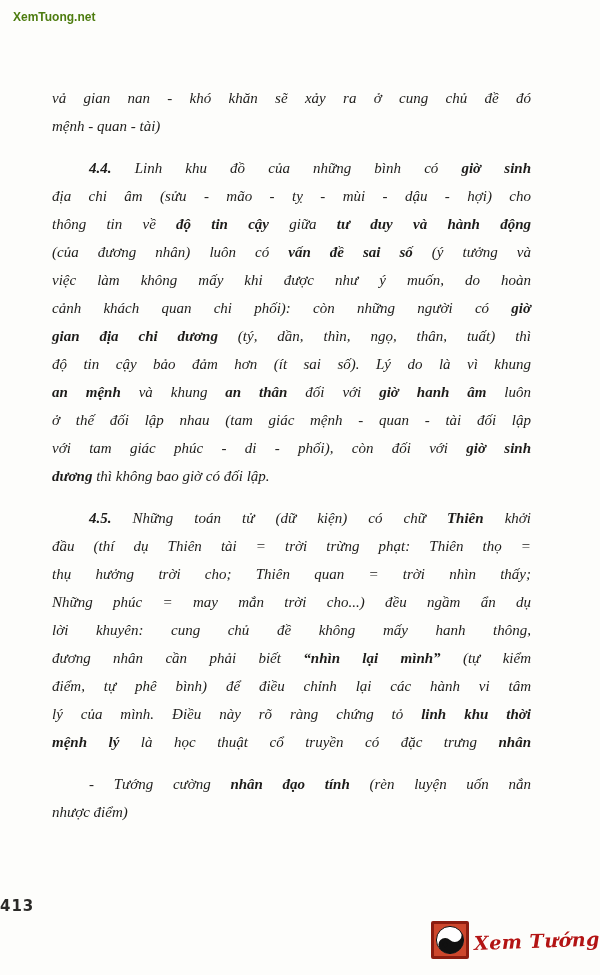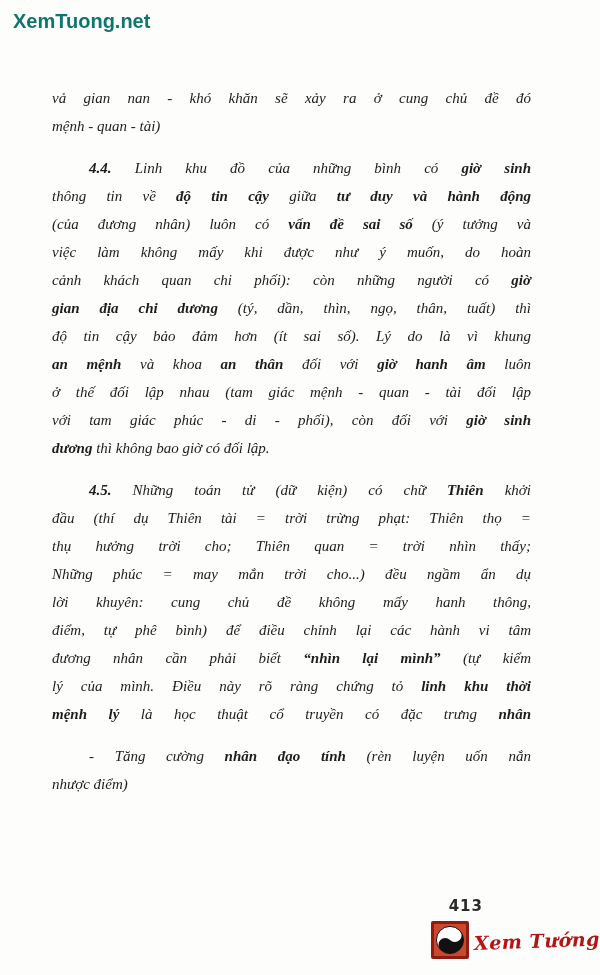--- a/index.html
+++ b/index.html
@@ -8,40 +8,40 @@
     background:#fdfdfb;
     position:relative;
     overflow:hidden;
     font-family:"Liberation Serif", serif;
     color:#1d1c1a;
   }
   
   .site-link {
     position:absolute; left:13px; top:10px;
     font-family:"Liberation Sans", sans-serif;
-    font-size:20px; font-weight:700;
-    color:#0f766e; text-decoration:none;
+    font-size:12px; font-weight:700;
+    color:#4d7c0f; text-decoration:none;
     cursor:pointer;
   }
   
   #page-text {
     position:absolute; left:52px; top:84px; width:479px;
     font-size:15px; line-height:28px;
     text-rendering:optimizeLegibility;
     font-style:italic;
   }
   .paragraph { margin:0 0 14px 0; }
   .line { text-align:justify; text-align-last:justify; }
   .line.final { text-align-last:left; }
   .line.indent { padding-left:37px; }
   .b { font-weight:700;margin-top:24px; }
   
   #page-number {
     position:absolute; left:0; top:897px; width:483px;
-    text-align:right;
+    text-align:left;
     font-family:"DejaVu Sans", sans-serif;
     font-size:15px; font-weight:700; color:#2b2a28;
     letter-spacing:1px;
   }
   
   #footer-logo {
     position:absolute; left:431px; top:921px;
     display:flex; align-items:center; gap:5px;
   }
   .yy-box {
@@ -66,44 +66,45 @@
 
 <a class="site-link">XemTuong.net</a>
 
 <div id="page-text">
     <div class="paragraph">
       <div class="line"><span>vả gian nan - khó khăn sẽ xảy ra ở cung chủ đề đó</span></div>
       <div class="line final"><span>mệnh - quan - tài)</span></div>
     </div>
     <div class="paragraph">
       <div class="line indent"><span class="b">4.4.</span><span> Linh khu đồ của những bình có </span><span class="b">giờ sinh</span></div>
+      <div class="line"><span>địa chi âm (sửu - mão - tỵ - mùi - dậu - hợi) cho</span></div>
       <div class="line"><span>thông tin về </span><span class="b">độ tin cậy</span><span> giữa </span><span class="b">tư duy và hành động</span></div>
       <div class="line"><span>(của đương nhân) luôn có </span><span class="b">vấn đề sai số</span><span> (ý tưởng và</span></div>
       <div class="line"><span>việc làm không mấy khi được như ý muốn, do hoàn</span></div>
       <div class="line"><span>cảnh khách quan chi phối): còn những người có </span><span class="b">giờ</span></div>
       <div class="line"><span class="b">gian địa chi dương</span><span> (tý, dần, thìn, ngọ, thân, tuất) thì</span></div>
       <div class="line"><span>độ tin cậy bảo đảm hơn (ít sai số). Lý do là vì khung</span></div>
-      <div class="line"><span class="b">an mệnh</span><span> và khoa </span><span class="b">an thân</span><span> đối với </span><span class="b">giờ hanh âm</span><span> luôn</span></div>
+      <div class="line"><span class="b">an mệnh</span><span> và khung </span><span class="b">an thân</span><span> đối với </span><span class="b">giờ hanh âm</span><span> luôn</span></div>
       <div class="line"><span>ở thế đối lập nhau (tam giác mệnh - quan - tài đối lập</span></div>
       <div class="line"><span>với tam giác phúc - di - phối), còn đối với </span><span class="b">giờ sinh</span></div>
       <div class="line final"><span class="b">dương</span><span> thì không bao giờ có đối lập.</span></div>
     </div>
     <div class="paragraph">
       <div class="line indent"><span class="b">4.5.</span><span> Những toán tử (dữ kiện) có chữ </span><span class="b">Thiên</span><span> khởi</span></div>
       <div class="line"><span>đầu (thí dụ Thiên tài = trời trừng phạt: Thiên thọ =</span></div>
       <div class="line"><span>thụ hưởng trời cho; Thiên quan = trời nhìn thấy;</span></div>
       <div class="line"><span>Những phúc = may mắn trời cho...) đều ngầm ẩn dụ</span></div>
       <div class="line"><span>lời khuyên: cung chủ đề không mấy hanh thông,</span></div>
+      <div class="line"><span>đương nhân cần phải biết </span><span class="b">“nhìn lại mình”</span><span> (tự kiểm</span></div>
       <div class="line"><span>điểm, tự phê bình) để điều chỉnh lại các hành vi tâm</span></div>
-      <div class="line"><span>đương nhân cần phải biết </span><span class="b">“nhìn lại mình”</span><span> (tự kiểm</span></div>
       <div class="line"><span>lý của mình. Điều này rõ ràng chứng tỏ </span><span class="b">linh khu thời</span></div>
       <div class="line"><span class="b">mệnh lý</span><span> là học thuật cổ truyền có đặc trưng </span><span class="b">nhân</span></div>
     </div>
     <div class="paragraph">
-      <div class="line indent"><span>- Tăng cường </span><span class="b">nhân đạo tính</span><span> (rèn luyện uốn nắn</span></div>
+      <div class="line indent"><span>- Tướng cường </span><span class="b">nhân đạo tính</span><span> (rèn luyện uốn nắn</span></div>
       <div class="line final"><span>nhược điểm)</span></div>
     </div>
   </div>
 
 <div id="page-number">413</div>
 
 <div id="footer-logo">
   <span class="yy-box">
     <svg width="30" height="30" viewBox="0 0 64 64" aria-hidden="true">
       <circle cx="32" cy="32" r="29" fill="#ffffff" stroke="#111111" stroke-width="2"></circle>

